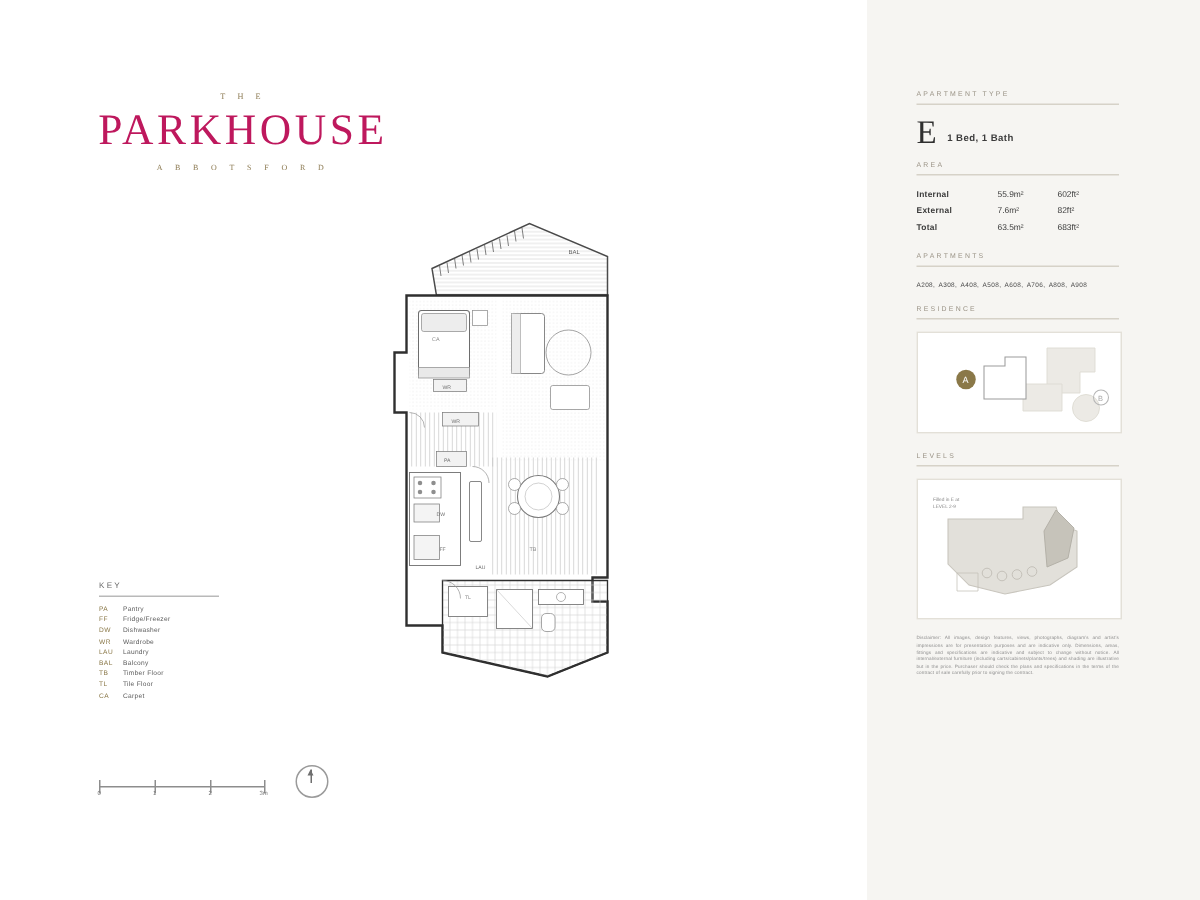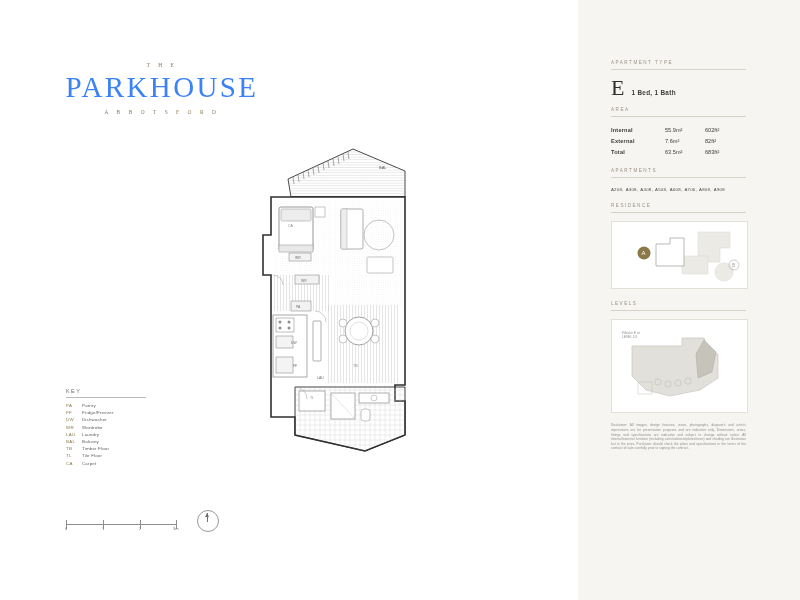--- a/index.html
+++ b/index.html
@@ -40,21 +40,21 @@
     font-size: 5.5px;
     letter-spacing: 3.4px;
     color: #8c7a52;
     font-family: "Liberation Serif", serif;
     margin-bottom: 5px;
   }
   .logo-name {
     font-family: "Liberation Serif", serif;
     font-size: 29px;
     letter-spacing: 2.4px;
-    color: #3b82f6;
+    color: #be185d;
     line-height: 1;
     font-weight: normal;
   }
   .logo-sub {
     font-size: 5.3px;
     letter-spacing: 3.6px;
     color: #8c7a52;
     font-family: "Liberation Serif", serif;
     margin-top: 7px;
   }

